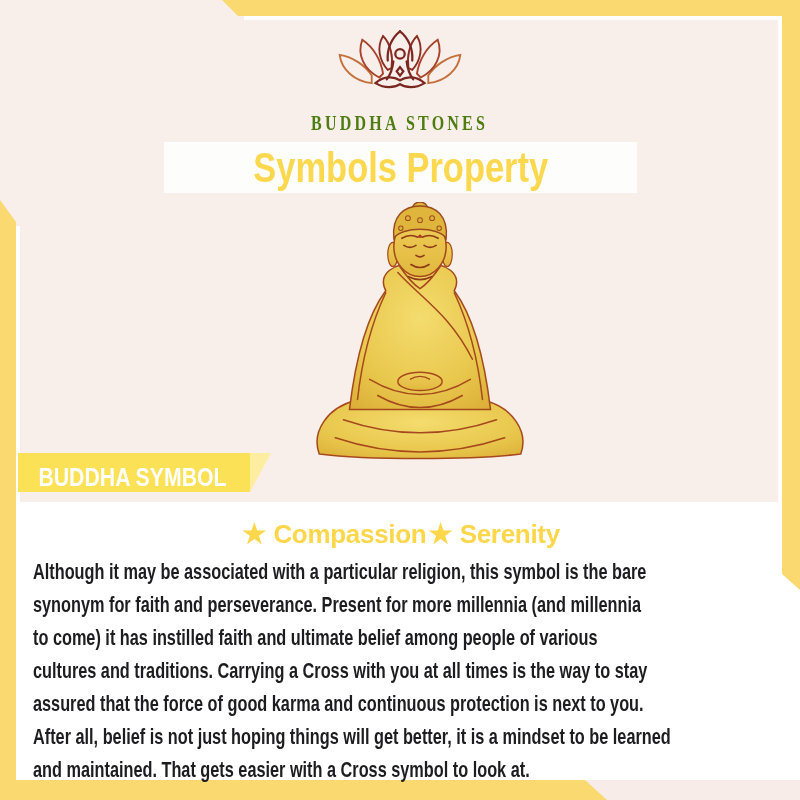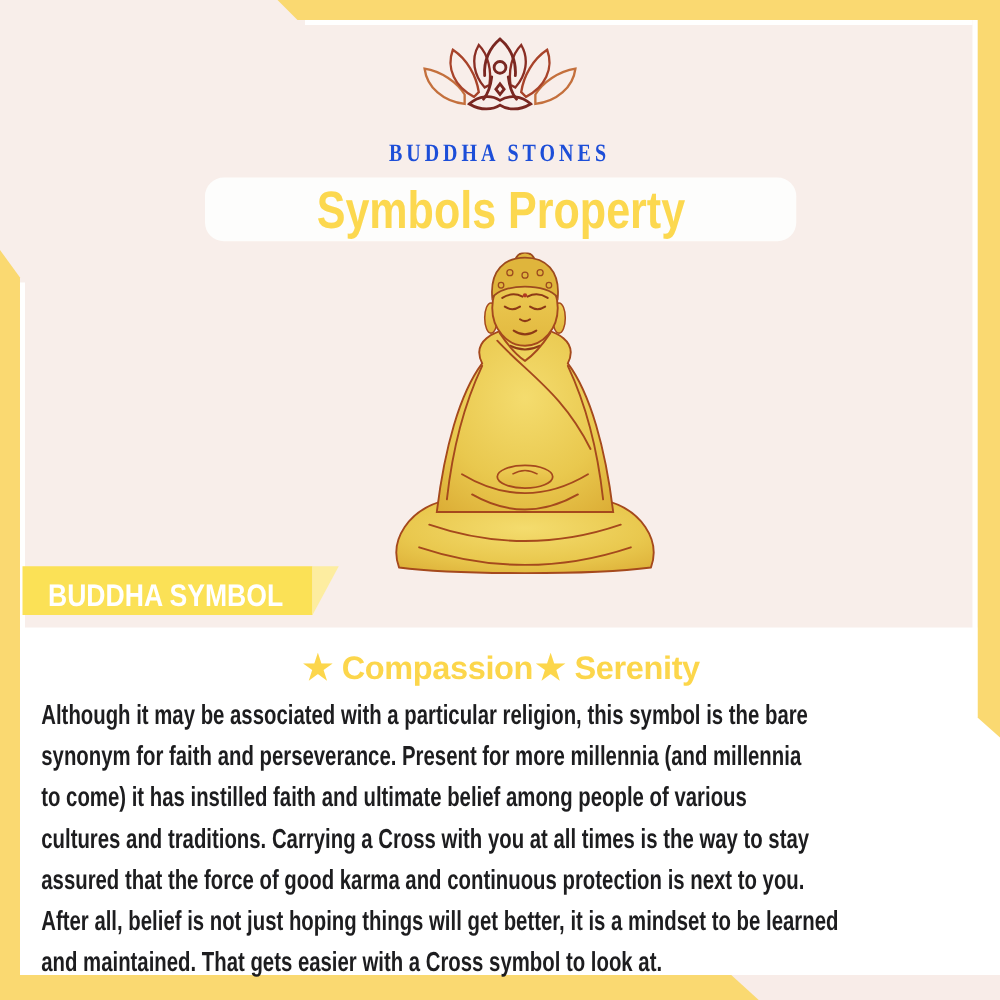--- a/index.html
+++ b/index.html
@@ -11,27 +11,27 @@
   
   .cream-top{position:absolute;left:0;top:0;width:800px;height:502px;background:#f8eeea;}
   .bottom-strip{position:absolute;left:0;top:780px;width:800px;height:20px;background:#f8ece8;}
   
   .ribbons{position:absolute;left:0;top:0;width:800px;height:800px;pointer-events:none;}
   
   .logo{position:absolute;left:334px;top:28px;width:132px;height:82px;}
   .brand-name{
     position:absolute;left:0;top:112px;width:800px;text-align:center;
     font-family:"Liberation Serif",serif;font-size:20px;font-weight:600;
-    color:#1d4ed8;letter-spacing:4px;
+    color:#4d7c0f;letter-spacing:4px;
   }
   .brand-name span{display:inline-block;transform:scaleX(0.8);transform-origin:50% 50%;white-space:nowrap;}
   
   .title-box{
     position:absolute;left:164px;top:142px;width:473px;height:51px;
-    background:#fdfdfc;display:flex;align-items:center;justify-content:center;border-radius:15px;
+    background:#fdfdfc;display:flex;align-items:center;justify-content:center;
   }
   .title-box h1{
     margin:0;font-size:42px;font-weight:700;color:#fcd84f;letter-spacing:0;
     transform:scaleX(0.82);transform-origin:50% 50%;white-space:nowrap;
   }
   
   .statue{position:absolute;left:303px;top:202px;width:234px;height:258px;}
   
   .symbol-badge{
     position:absolute;left:18px;top:453px;width:232px;height:39px;

